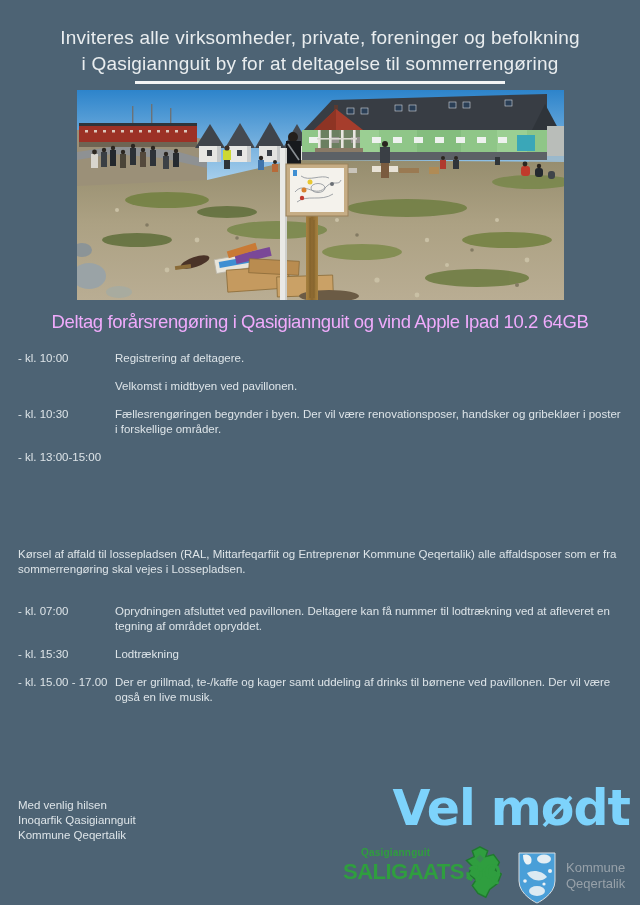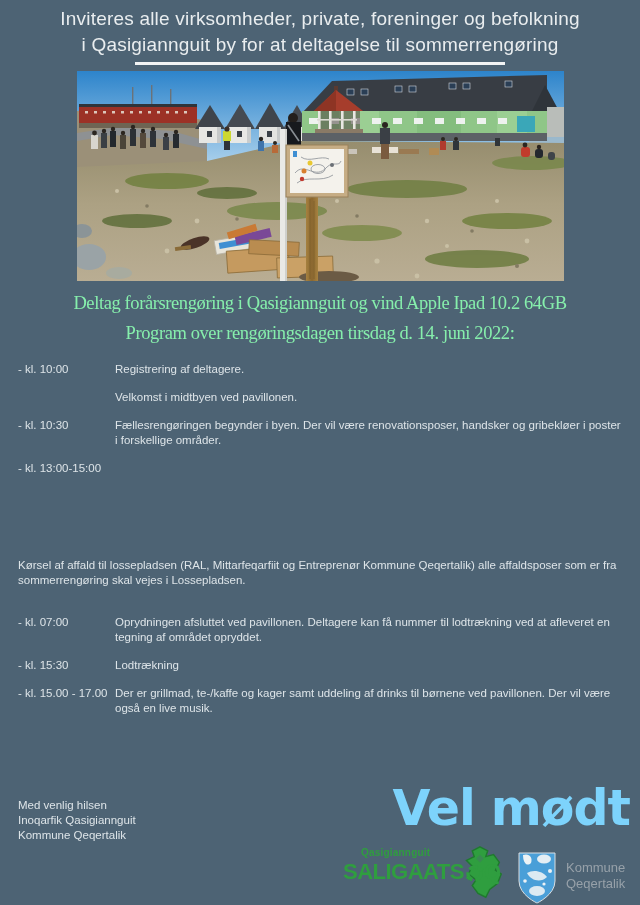--- a/index.html
+++ b/index.html
@@ -1,27 +1,27 @@
 <!DOCTYPE html>
 <html><head>
 <meta charset="utf-8">
 <style>
   html,body{margin:0;padding:0;background:#4d6374;}
   .poster{
     position:relative;width:640px;height:905px;background:#4d6374;overflow:hidden;
     font-family:"Liberation Sans","DejaVu Sans",sans-serif;color:#dce3e7;
   }
   
-  .header{padding-top:6px;text-align:center;color:#e9edef;font-size:19px;line-height:26px;letter-spacing:.2px;}
+  .header{padding-top:25px;text-align:center;color:#e9edef;font-size:19px;line-height:26px;letter-spacing:.2px;}
   .header-underline{width:370px;height:3px;background:#f2f4f5;margin:4px auto 0;}
   
   .photo-wrap{width:487px;height:210px;margin:6px auto 0;overflow:hidden;}
   .photo-wrap svg{display:block;}
   
-  .title{margin-top:7px;text-align:center;color:#86efac;font-size:18.5px;line-height:30px;letter-spacing:-.4px;font-family:Liberation Serif, serif;}
+  .title{margin-top:7px;text-align:center;color:#f0abfc;font-size:18.5px;line-height:30px;letter-spacing:-.4px;}
   
   .schedule{margin:14px 16px 8px 18px;}
   .schedule-row{display:flex;margin-bottom:13px;font-size:11.5px;line-height:15px;color:#dde4e8;}
   .schedule-row.gap-lg{margin-bottom:27px;flex-direction:column;}
   .schedule-time{flex:0 0 97px;}
   .schedule-desc{flex:1;}
   .schedule-desc-line + .schedule-desc-line{margin-top:13px;}
   
   .paragraph{margin:0 16px 0 18px;font-size:11.5px;line-height:15px;color:#dde4e8;}
   .paragraph.p1{margin-top:50px;}
@@ -291,21 +291,20 @@
       <rect x="216" y="80" width="4" height="6" fill="#3f8fd2"></rect>
       <circle cx="233" cy="92" r="2.5" fill="#e8c832"></circle>
       <circle cx="227" cy="100" r="2.5" fill="#d87f2e"></circle>
       <circle cx="225" cy="108" r="2.2" fill="#c23a2e"></circle>
       <circle cx="255" cy="94" r="2" fill="#6a6f75"></circle>
     </svg>
   </div>
 
   <div class="title">
     <div>Deltag forårsrengøring i Qasigiannguit og vind Apple Ipad 10.2 64GB</div>
-    <div>Program over rengøringsdagen tirsdag d. 14. juni 2022:</div>
   </div>
 
   <div class="schedule" id="schedule">
       <div class="schedule-row">
       <div class="schedule-time">- kl. 10:00</div>
       <div class="schedule-desc">
           <div class="schedule-desc-line">Registrering af deltagere.</div>
           <div class="schedule-desc-line">Velkomst i midtbyen ved pavillonen.</div>
         </div>
     </div>

